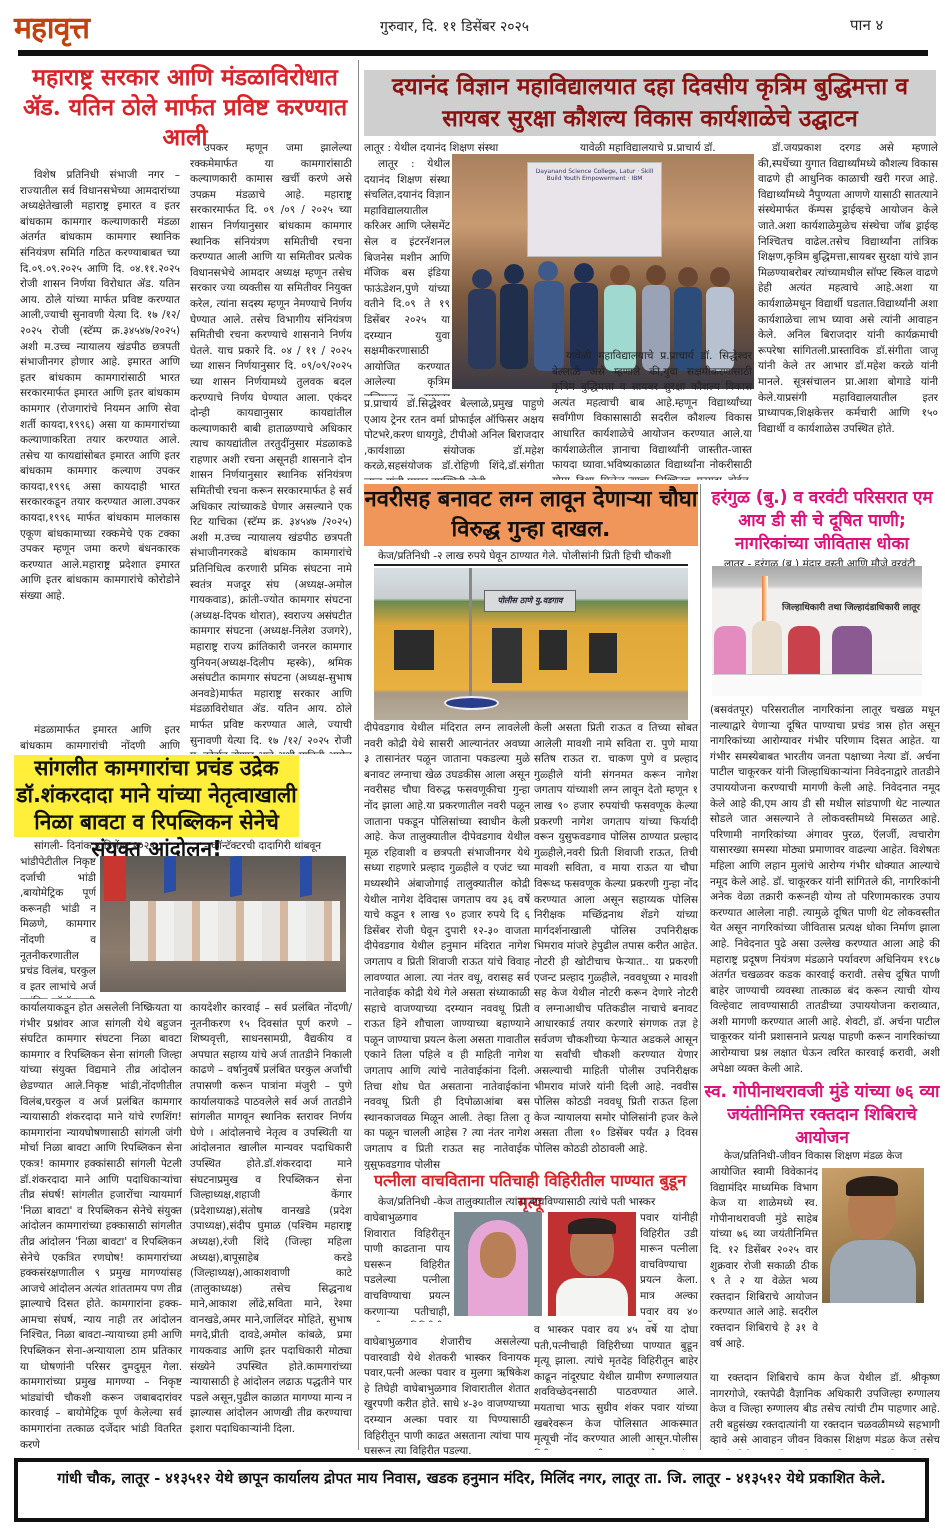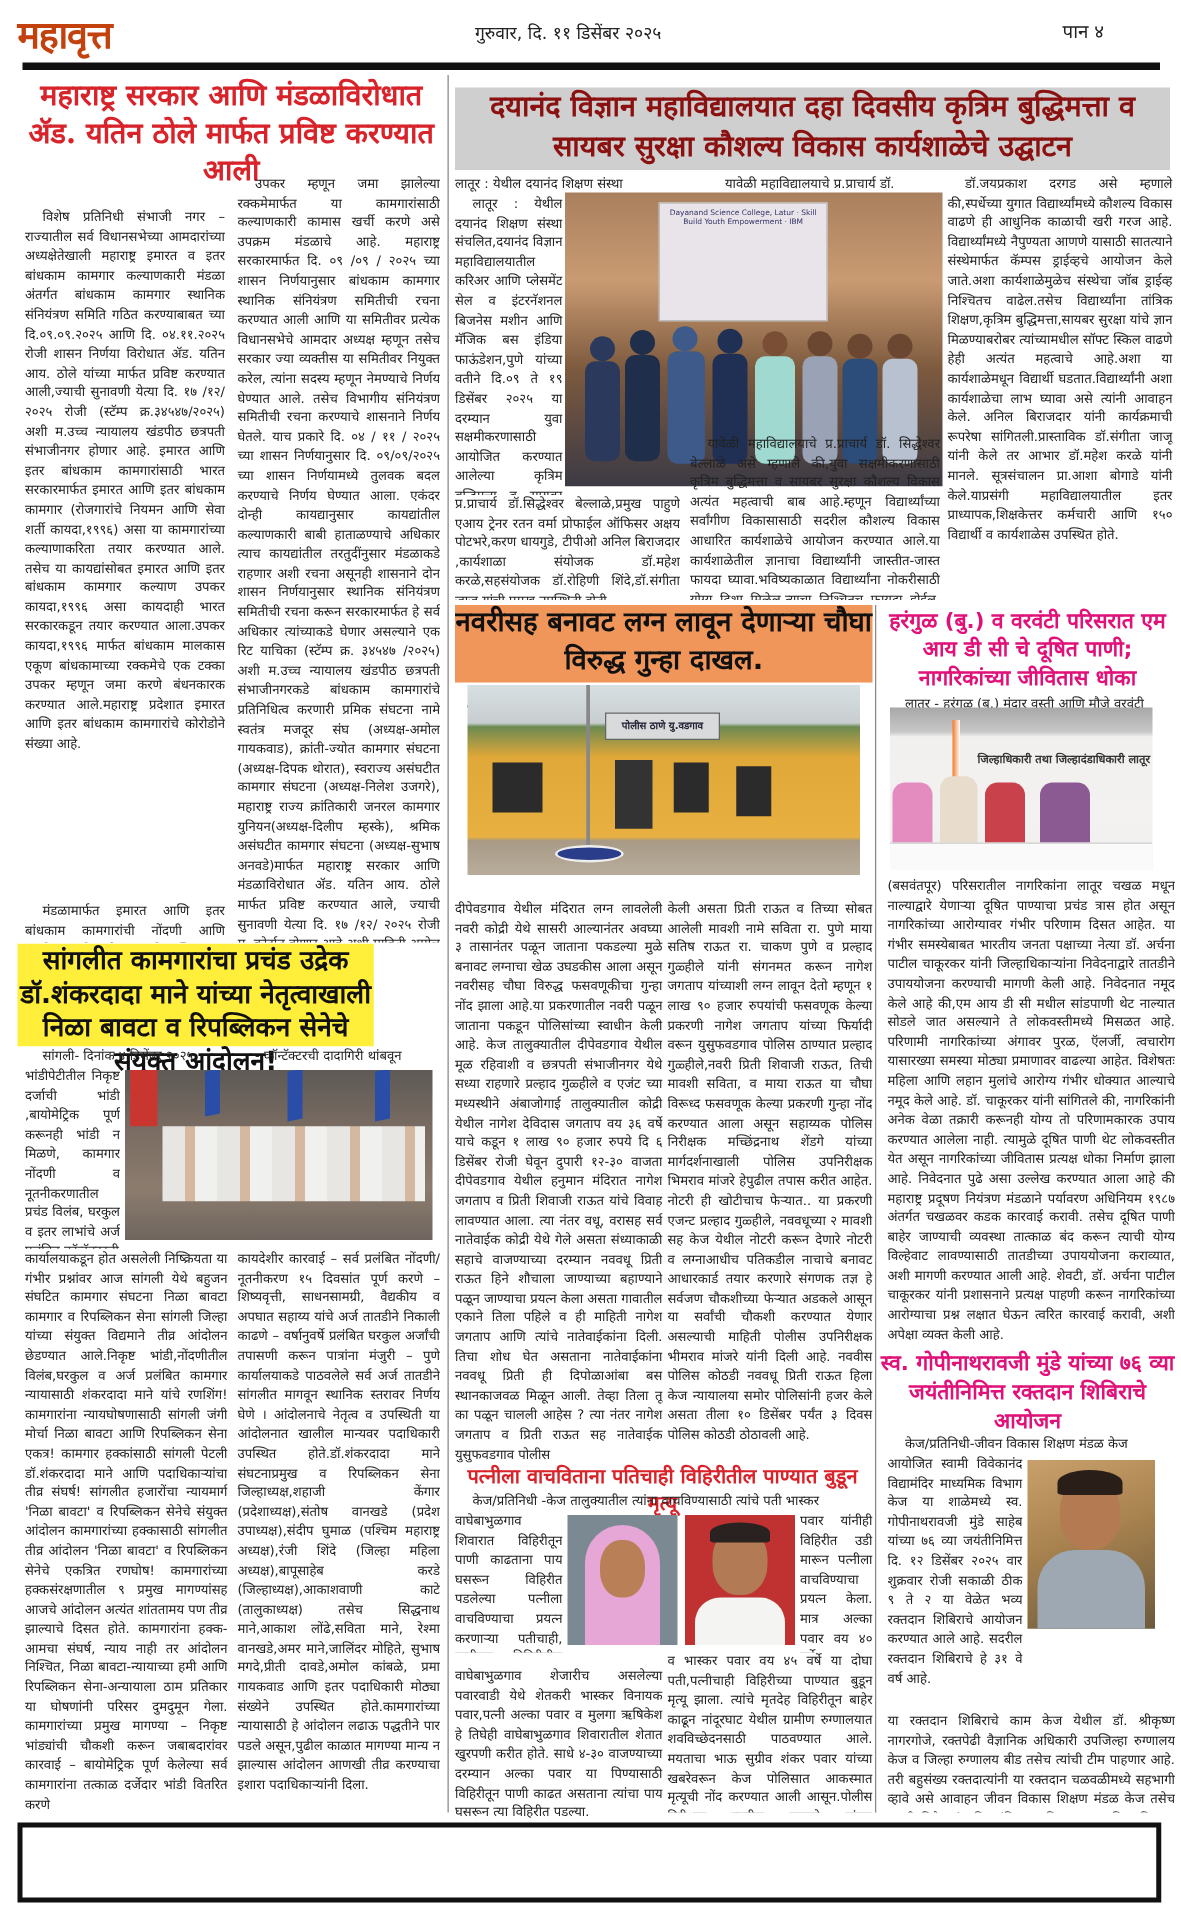--- a/index.html
+++ b/index.html
@@ -97,21 +97,21 @@
   </div>
 <div class="abs txt" style="left:758px;top:140px;width:180px;height:340px;">
     <p>डॉ.जयप्रकाश दरगड असे म्हणाले की,स्पर्धेच्या युगात विद्यार्थ्यांमध्ये कौशल्य विकास वाढणे ही आधुनिक काळाची खरी गरज आहे. विद्यार्थ्यांमध्ये नैपुण्यता आणणे यासाठी सातत्याने संस्थेमार्फत कॅम्पस ड्राईव्हचे आयोजन केले जाते.अशा कार्यशाळेमुळेच संस्थेचा जॉब ड्राईव्ह निश्चितच वाढेल.तसेच विद्यार्थ्यांना तांत्रिक शिक्षण,कृत्रिम बुद्धिमत्ता,सायबर सुरक्षा यांचे ज्ञान मिळण्याबरोबर त्यांच्यामधील सॉफ्ट स्किल वाढणे हेही अत्यंत महत्वाचे आहे.अशा या कार्यशाळेमधून विद्यार्थी घडतात.विद्यार्थ्यांनी अशा कार्यशाळेचा लाभ घ्यावा असे त्यांनी आवाहन केले. अनिल बिराजदार यांनी कार्यक्रमाची रूपरेषा सांगितली.प्रास्ताविक डॉ.संगीता जाजू यांनी केले तर आभार डॉ.महेश करळे यांनी मानले. सूत्रसंचालन प्रा.आशा बोगाडे यांनी केले.याप्रसंगी महाविद्यालयातील इतर प्राध्यापक,शिक्षकेत्तर कर्मचारी आणि १५० विद्यार्थी व कार्यशाळेस उपस्थित होते.</p>
   </div>
 
 <div class="abs head-orange" style="left:364px;top:484px;width:334px;height:62px;">नवरीसह बनावट लग्न लावून देणाऱ्या चौघा विरुद्ध गुन्हा दाखल.</div>
 <div class="abs txt" style="left:364px;top:548px;width:334px;height:16px;">
     <p>केज/प्रतिनिधी -२ लाख रुपये घेवून ठाण्यात गेले. पोलीसांनी प्रिती हिची चौकशी</p>
   </div>
 <div class="abs hrule" style="left:374px;top:564px;width:314px;"></div>
-<div class="abs photo" style="left:374px;top:548px;width:314px;height:152px;background:linear-gradient(180deg,#d8dfe2 0%,#c8ced0 20%,#6c8a52 22%,#e0a838 38%,#e8b040 80%,#a89a86 82%,#b8ad9c 100%);">
+<div class="abs photo" style="left:374px;top:568px;width:314px;height:152px;background:linear-gradient(180deg,#d8dfe2 0%,#c8ced0 20%,#6c8a52 22%,#e0a838 38%,#e8b040 80%,#a89a86 82%,#b8ad9c 100%);font-style:italic;">
   <div style="position:absolute;left:110px;top:22px;width:92px;height:22px;background:#d9dadc;border:1px solid #666;font-size:8px;font-weight:bold;text-align:center;line-height:20px;color:#223">पोलीस ठाणे यु.वडगाव</div>
   <div style="position:absolute;left:20px;top:62px;width:40px;height:40px;background:#2b2b2b"></div>
   <div style="position:absolute;left:118px;top:60px;width:30px;height:55px;background:#333"></div>
   <div style="position:absolute;left:165px;top:62px;width:28px;height:40px;background:#2b2b2b"></div>
   <div style="position:absolute;left:215px;top:65px;width:28px;height:40px;background:#2b2b2b"></div>
   <div style="position:absolute;left:95px;top:0;width:3px;height:130px;background:#888"></div>
   <div style="position:absolute;left:70px;top:128px;width:55px;height:14px;border-radius:50%;background:#2a3d8a;border:2px solid #eee"></div>
 </div>
 <div class="abs txt" style="left:364px;top:720px;width:166px;height:450px;">
     <p style="text-indent:0">दीपेवडगाव येथील मंदिरात लग्न लावलेली नवरी कोद्री येथे सासरी आल्यानंतर अवघ्या ३ तासानंतर पळून जाताना पकडल्या मुळे बनावट लग्नाचा खेळ उघडकीस आला असून नवरीसह चौघा विरुद्ध फसवणूकीचा गुन्हा नोंद झाला आहे.या प्रकरणातील नवरी पळून जाताना पकडून पोलिसांच्या स्वाधीन केली आहे. केज तालुक्यातील दीपेवडगाव येथील मूळ रहिवाशी व छत्रपती संभाजीनगर येथे सध्या राहणारे प्रल्हाद गुळ्हीले व एजंट च्या मध्यस्थीने अंबाजोगाई तालुक्यातील कोद्री येथील नागेश देविदास जगताप वय ३६ वर्षे याचे कडून १ लाख ९० हजार रुपये दि ६ डिसेंबर रोजी घेवून दुपारी १२-३० वाजता दीपेवडगाव येथील हनुमान मंदिरात नागेश जगताप व प्रिती शिवाजी राऊत यांचे विवाह लावण्यात आला. त्या नंतर वधू, वरासह सर्व नातेवाईक कोद्री येथे गेले असता संध्याकाळी सहाचे वाजण्याच्या दरम्यान नववधू प्रिती राऊत हिने शौचाला जाण्याच्या बहाण्याने पळून जाण्याचा प्रयत्न केला असता गावातील एकाने तिला पहिले व ही माहिती नागेश जगताप आणि त्यांचे नातेवाईकांना दिली. तिचा शोध घेत असताना नातेवाईकांना नववधू प्रिती ही दिपोळाआंबा बस स्थानकाजवळ मिळून आली. तेव्हा तिला तू का पळून चालली आहेस ? त्या नंतर नागेश जगताप व प्रिती राऊत सह नातेवाईक युसुफवडगाव पोलीस</p>
@@ -198,13 +198,14 @@
     <p style="text-indent:0">पवार यांनीही विहिरीत उडी मारून पत्नीला वाचविण्याचा प्रयत्न केला. मात्र अल्का पवार वय ४० वर्षे</p>
   </div>
 <div class="abs txt" style="left:364px;top:1322px;width:166px;height:128px;margin-top:12px;">
     <p style="text-indent:0">वाघेबाभुळगाव शेजारीच असलेल्या पवारवाडी येथे शेतकरी भास्कर विनायक पवार,पत्नी अल्का पवार व मुलगा ऋषिकेश हे तिघेही वाघेबाभुळगाव शिवारातील शेतात खुरपणी करीत होते. साधे ४-३० वाजण्याच्या दरम्यान अल्का पवार या पिण्यासाठी विहिरीतून पाणी काढत असताना त्यांचा पाय घसरून त्या विहिरीत पडल्या.</p>
   </div>
 <div class="abs txt" style="left:534px;top:1322px;width:164px;height:128px;">
     <p style="text-indent:0">व भास्कर पवार वय ४५ वर्षे या दोघा पती,पत्नीचाही विहिरीच्या पाण्यात बुडून मृत्यू झाला. त्यांचे मृतदेह विहिरीतून बाहेर काढून नांदूरघाट येथील ग्रामीण रुग्णालयात शवविच्छेदनसाठी पाठवण्यात आले. मयताचा भाऊ सुग्रीव शंकर पवार यांच्या खबरेवरून केज पोलिसात आकस्मात मृत्यूची नोंद करण्यात आली आसून.पोलीस निरीक्षक स्वप्नील उनवणे यांच्या मार्गदर्शनाखाली सहाय्यक उप निरीक्षक अशोक सोनवणे हे करीत आहेत.</p>
   </div>
 
 <div class="abs footer">
+  <div>गांधी चौक, लातूर - ४१३५१२ येथे छापून कार्यालय द्रोपत माय निवास, खडक हनुमान मंदिर, मिलिंद नगर, लातूर ता. जि. लातूर - ४१३५१२ येथे प्रकाशित केले.</div>
 </div>
 
 </body></html>

